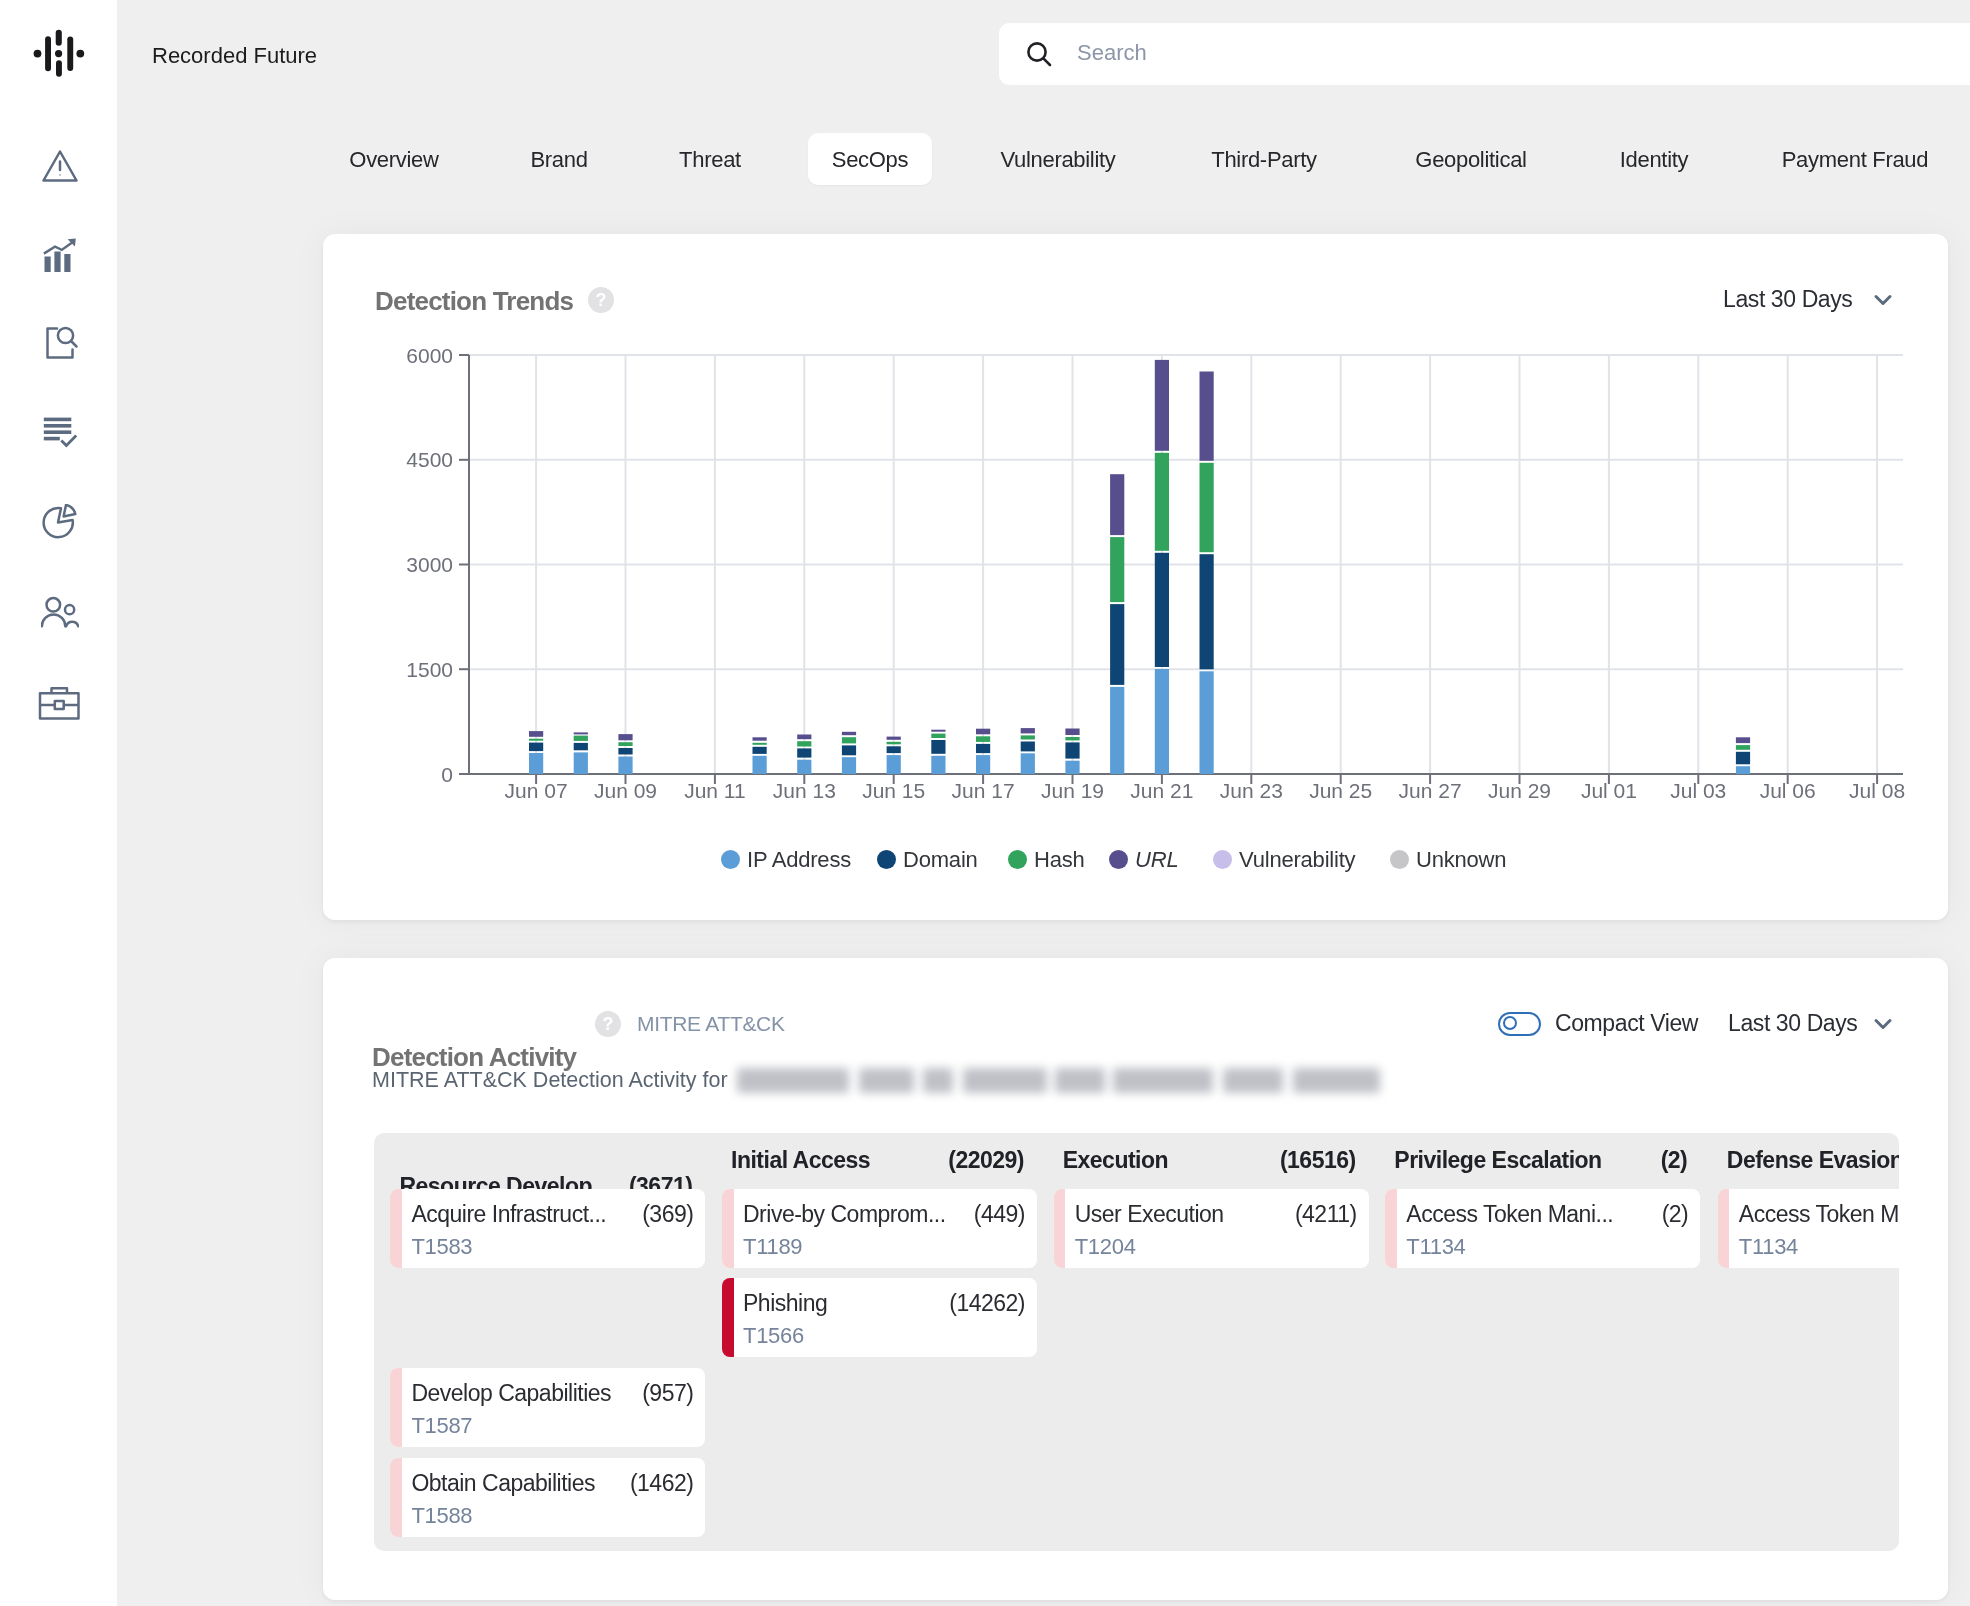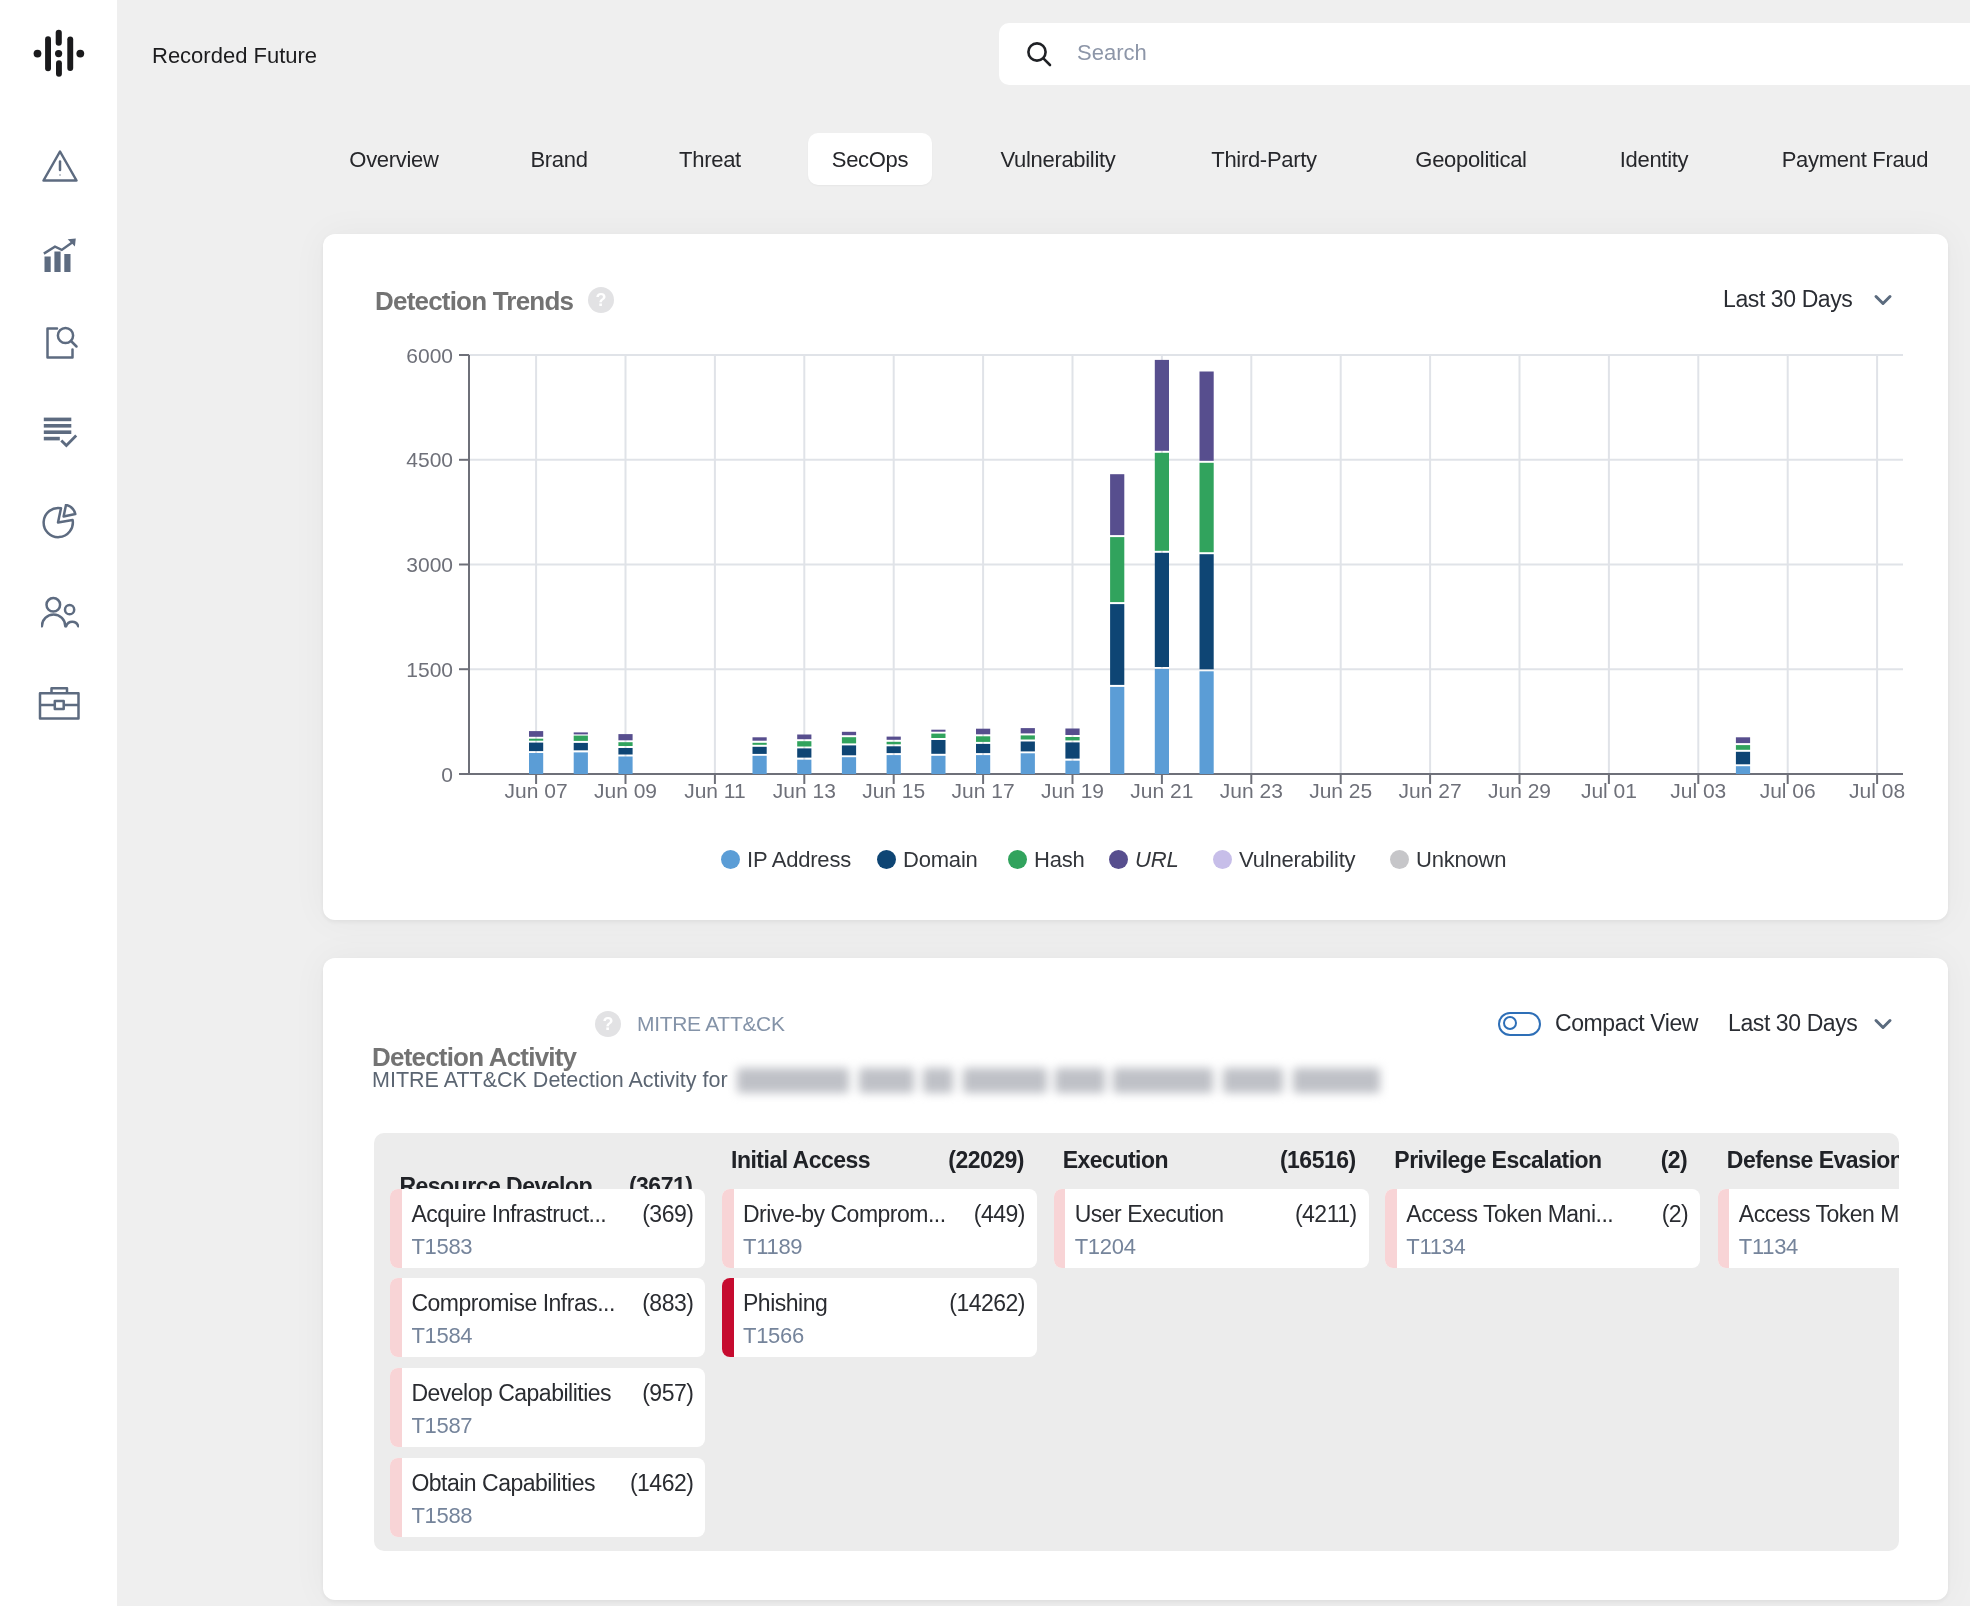--- a/index.html
+++ b/index.html
@@ -275,26 +275,20 @@
 <div class="mhead" style="left:25.4px;top:14px;width:293px;margin-top:26px;">
         <span>Resource Develop...</span>
         <span class="hc">(3671)</span>
       </div>
 <div class="mcard" style="left:16.4px;top:55.7px;width:315px;">
 <div class="accent" style="background:#F8D4D6;width:11.5px;"></div>
 <div class="mtitle">Acquire Infrastruct...</div>
         <div class="mcount">(369)</div>
 <div class="tcode">T1583</div>
       </div>
-<div class="mcard" style="left:16.4px;top:145.3px;width:315px;">
-<div class="accent" style="background:#F8D4D6;width:11.5px;"></div>
-<div class="mtitle">Compromise Infras...</div>
-        <div class="mcount">(883)</div>
-<div class="tcode">T1584</div>
-      </div>
 <div class="mcard" style="left:16.4px;top:234.9px;width:315px;">
 <div class="accent" style="background:#F8D4D6;width:11.5px;"></div>
 <div class="mtitle">Develop Capabilities</div>
         <div class="mcount">(957)</div>
 <div class="tcode">T1587</div>
       </div>
 <div class="mcard" style="left:16.4px;top:324.5px;width:315px;">
 <div class="accent" style="background:#F8D4D6;width:11.5px;"></div>
 <div class="mtitle">Obtain Capabilities</div>
         <div class="mcount">(1462)</div>

